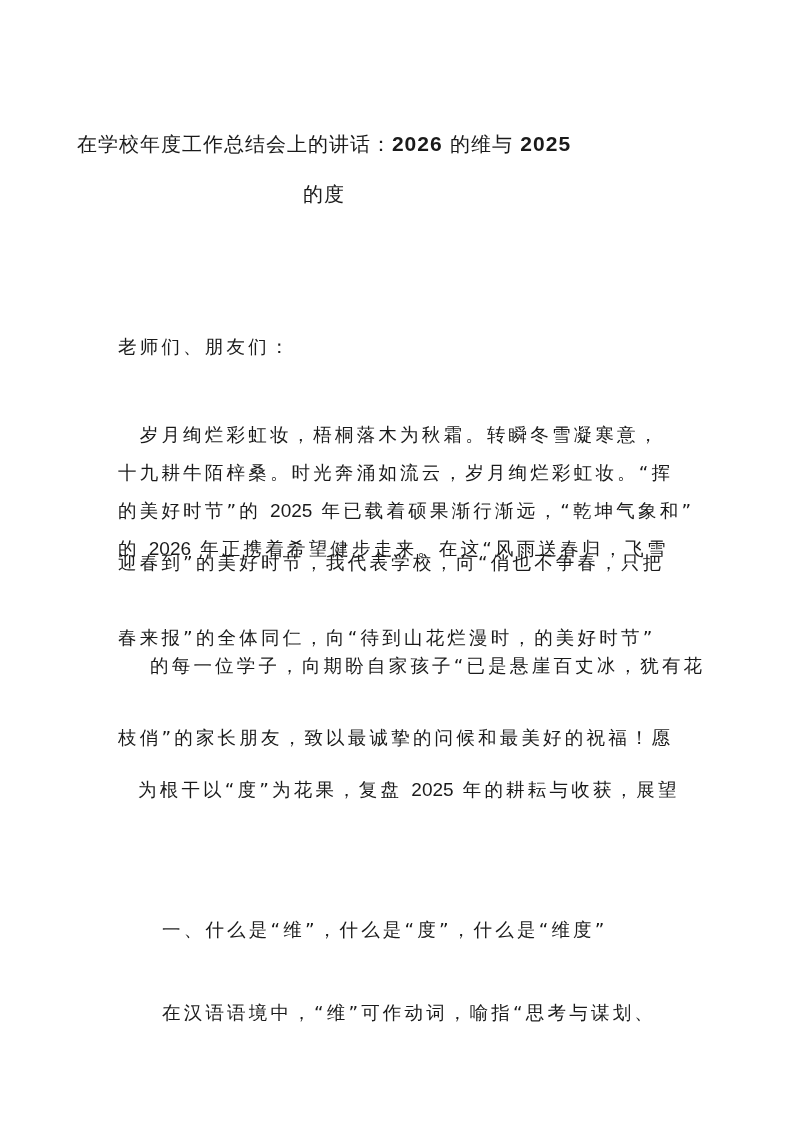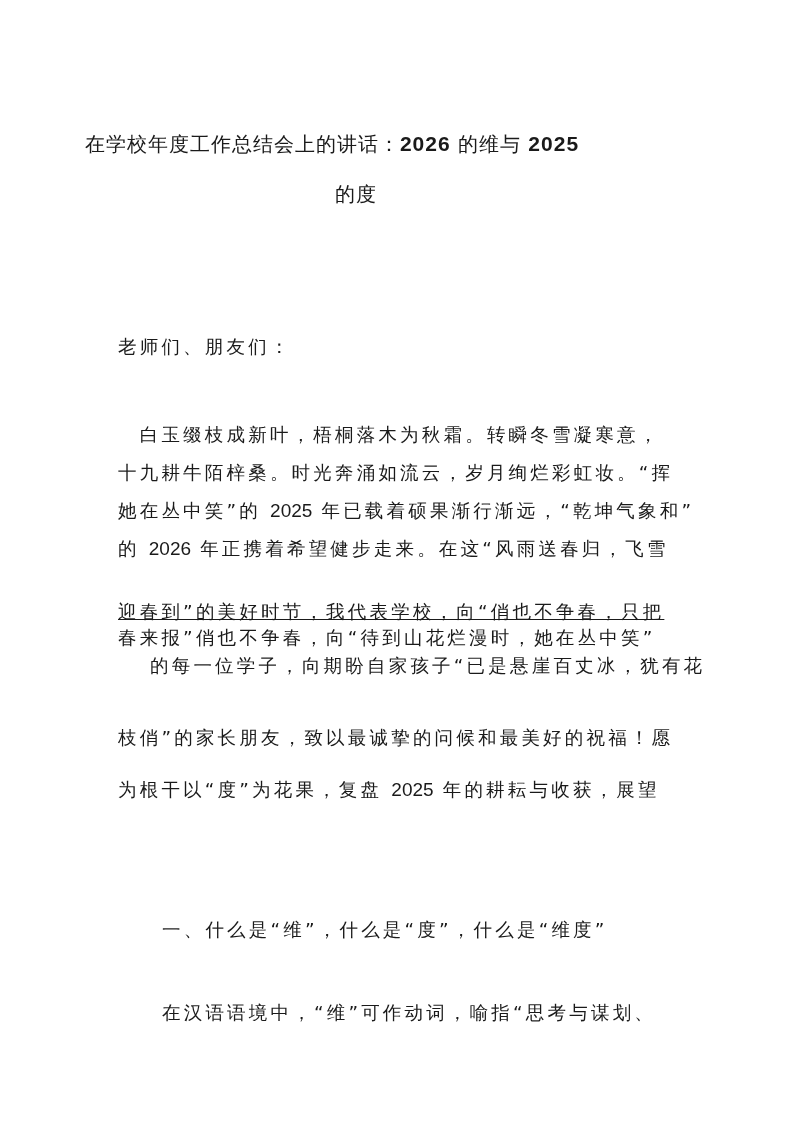--- a/index.html
+++ b/index.html
@@ -1,43 +1,43 @@
 <!DOCTYPE html>
 <html><head>
 <meta charset="utf-8">
 <style>
   html, body { margin: 0; padding: 0; background: #ffffff; }
   body { width: 793px; height: 1122px; position: relative; overflow: hidden; color: #1a1a1a;
          font-family: "DejaVu Sans", "Liberation Sans", sans-serif; }
   .page { position: absolute; left: 0; top: 0; width: 793px; height: 1122px; background: #fff; }
-  .title-line { position: absolute; left: 12px; width: 640px; text-align: center; font-size: 20px;
+  .title-line { position: absolute; left: 4px; width: 640px; text-align: center; font-size: 20px;
                 letter-spacing: 1px; }
   .title-line .num { font-family: "Liberation Sans", sans-serif; font-weight: bold; font-size: 21px; }
   .line { position: absolute; left: 118px; font-size: 18.5px; letter-spacing: 3.2px; white-space: nowrap; }
   .line .num { font-family: "Liberation Sans", sans-serif; font-size: 19px; letter-spacing: 0; }
 </style>
 </head>
 <body>
 
 <div class="page">
 
   <div class="title-line" style="top:131px;">
     <span>在学校年度工作总结会上的讲话：</span><span class="num">2026</span><span> 的维与 </span><span class="num">2025</span>
   </div>
-  <div class="title-line" style="top:181px;margin-left:24px;">的度</div>
+  <div class="title-line" style="top:181px;">的度</div>
 
   <div class="line" style="top:334px;">老师们、朋友们：</div>
 
-  <div class="line" style="top:422px;"><span>　白玉缀枝成新叶，梧桐落木为秋霜。转瞬冬雪凝寒意，</span></div>
+  <div class="line" style="top:422px;"><span>　岁月绚烂彩虹妆，梧桐落木为秋霜。转瞬冬雪凝寒意，</span></div>
   <div class="line" style="top:460px;"><span>十九耕牛陌梓桑。时光奔涌如流云，岁月绚烂彩虹妆。“挥</span></div>
-  <div class="line" style="top:498px;"><span>她在丛中笑”的 </span><span class="num">2025</span><span> 年已载着硕果渐行渐远，“乾坤气象和”</span></div>
+  <div class="line" style="top:498px;"><span>的美好时节”的 </span><span class="num">2025</span><span> 年已载着硕果渐行渐远，“乾坤气象和”</span></div>
   <div class="line" style="top:536px;"><span>的 </span><span class="num">2026</span><span> 年正携着希望健步走来。在这“风雨送春归，飞雪</span></div>
-  <div class="line" style="top:599px;text-decoration:underline;"><span>迎春到”的美好时节，我代表学校，向“俏也不争春，只把</span></div>
-  <div class="line" style="top:625px;"><span>春来报”俏也不争春，向“待到山花烂漫时，她在丛中笑”</span></div>
+  <div class="line" style="top:550px;"><span>迎春到”的美好时节，我代表学校，向“俏也不争春，只把</span></div>
+  <div class="line" style="top:625px;"><span>春来报”的全体同仁，向“待到山花烂漫时，的美好时节”</span></div>
   <div class="line" style="top:653px;margin-left:32px;"><span>的每一位学子，向期盼自家孩子“已是悬崖百丈冰，犹有花</span></div>
   <div class="line" style="top:725px;"><span>枝俏”的家长朋友，致以最诚挚的问候和最美好的祝福！愿</span></div>
-  <div class="line" style="top:777px;"><span>为根干以“度”为花果，复盘 </span><span class="num">2025</span><span> 年的耕耘与收获，展望</span></div>
+  <div class="line" style="top:777px;margin-left:20px;"><span>为根干以“度”为花果，复盘 </span><span class="num">2025</span><span> 年的耕耘与收获，展望</span></div>
 
   <div class="line" style="top:917px; left:162px;">一、什么是“维”，什么是“度”，什么是“维度”</div>
 
   <div class="line" style="top:1000px; left:162px;">在汉语语境中，“维”可作动词，喻指“思考与谋划、</div>
 
 </div>
 
 </body></html>

